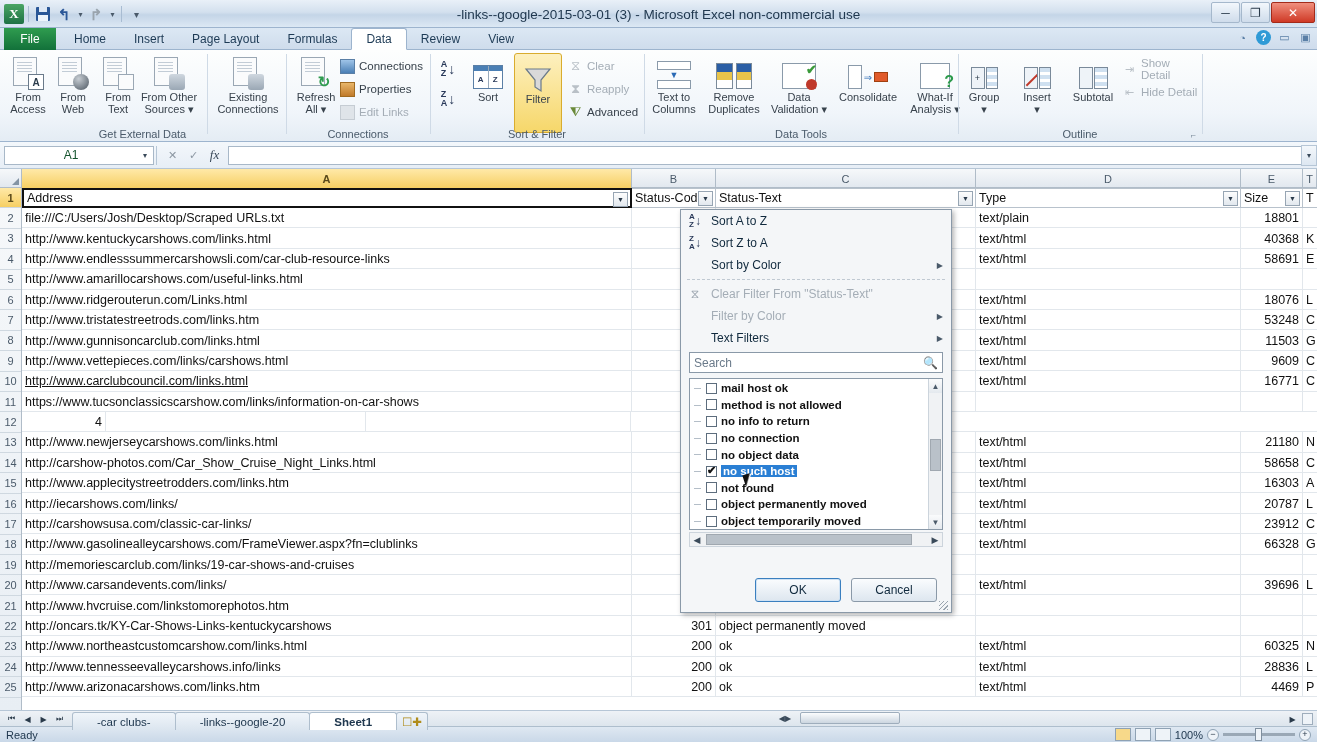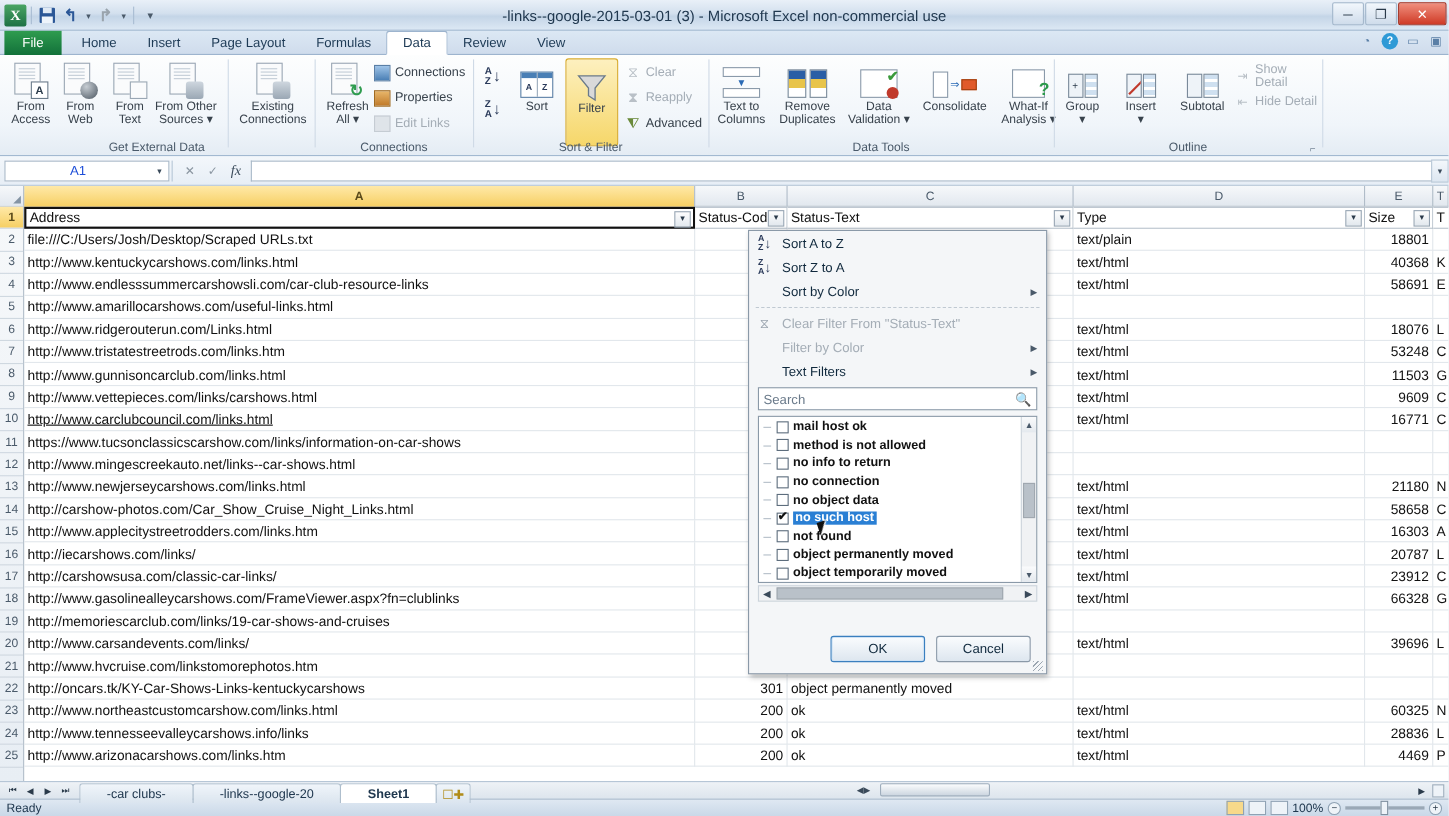--- a/index.html
+++ b/index.html
@@ -108,21 +108,21 @@
   
   .fbar {
     position:absolute; left:0; top:142px; width:1317px; height:27px;
     background: linear-gradient(to bottom,#f3f7fb,#e7eef6);
     border-bottom:1px solid #b6c6d6; display:flex; align-items:center;
   }
   .namebox {
     margin-left:4px; width:150px; height:19px; background:#fff; border:1px solid #a8b8c8;
     display:flex; align-items:center; font-size:12px; position:relative;
   }
-  .namebox .nb-val { flex:1; text-align:center; color:#1d4ed8; }
+  .namebox .nb-val { flex:1; text-align:center; color:#14532d; }
   .namebox .nb-arr { width:16px; text-align:center; font-size:8px; color:#3a4a5a; }
   .fb-sep { width:1px; height:19px; background:#b6c6d6; margin:0 2px; }
   .fb-btns { display:flex; align-items:center; gap:2px; padding:0 4px; }
   .fbb { width:19px; height:19px; display:flex; align-items:center; justify-content:center; font-size:11px; color:#8c97a2; }
   .fbb.fx { font-family:"Liberation Serif", serif; font-style:italic; color:#3a4a5a; font-size:13px; }
   .fb-input { flex:1; height:19px; background:#fff; border:1px solid #a8b8c8; border-right:none; margin-right:0; }
   .fb-expand { width:16px; height:21px; display:flex; align-items:center; justify-content:center; font-size:8px; color:#3a4a5a; background:linear-gradient(to bottom,#f3f7fb,#dde7f1); border:1px solid #b6c6d6; }
 
   
   .gridwrap { position:absolute; left:0; top:169px; width:1317px; height:541px; background:#fff; overflow:hidden; }
@@ -694,21 +694,20 @@
           </div>
           <div class="row">
             <div class="cell" style="width: 610px;">https://www.tucsonclassicscarshow.com/links/information-on-car-shows</div>
             <div class="cell num" style="width: 84px;">120</div>
             <div class="cell" style="width: 260px;"></div>
             <div class="cell" style="width: 265px;"></div>
             <div class="cell num" style="width: 62px;"></div>
             <div class="cell" style="width: 14px; border-right: none;"></div>
           </div>
           <div class="row">
-            <div class="cell" style="width: 610px;">http://www.mingescreekauto.net/links--car-shows.html</div>
             <div class="cell num" style="width: 84px;">4</div>
             <div class="cell" style="width: 260px;"></div>
             <div class="cell" style="width: 265px;"></div>
             <div class="cell num" style="width: 62px;"></div>
             <div class="cell" style="width: 14px; border-right: none;"></div>
           </div>
           <div class="row">
             <div class="cell" style="width: 610px;">http://www.newjerseycarshows.com/links.html</div>
             <div class="cell num" style="width: 84px;">2</div>
             <div class="cell" style="width: 260px;"></div>

